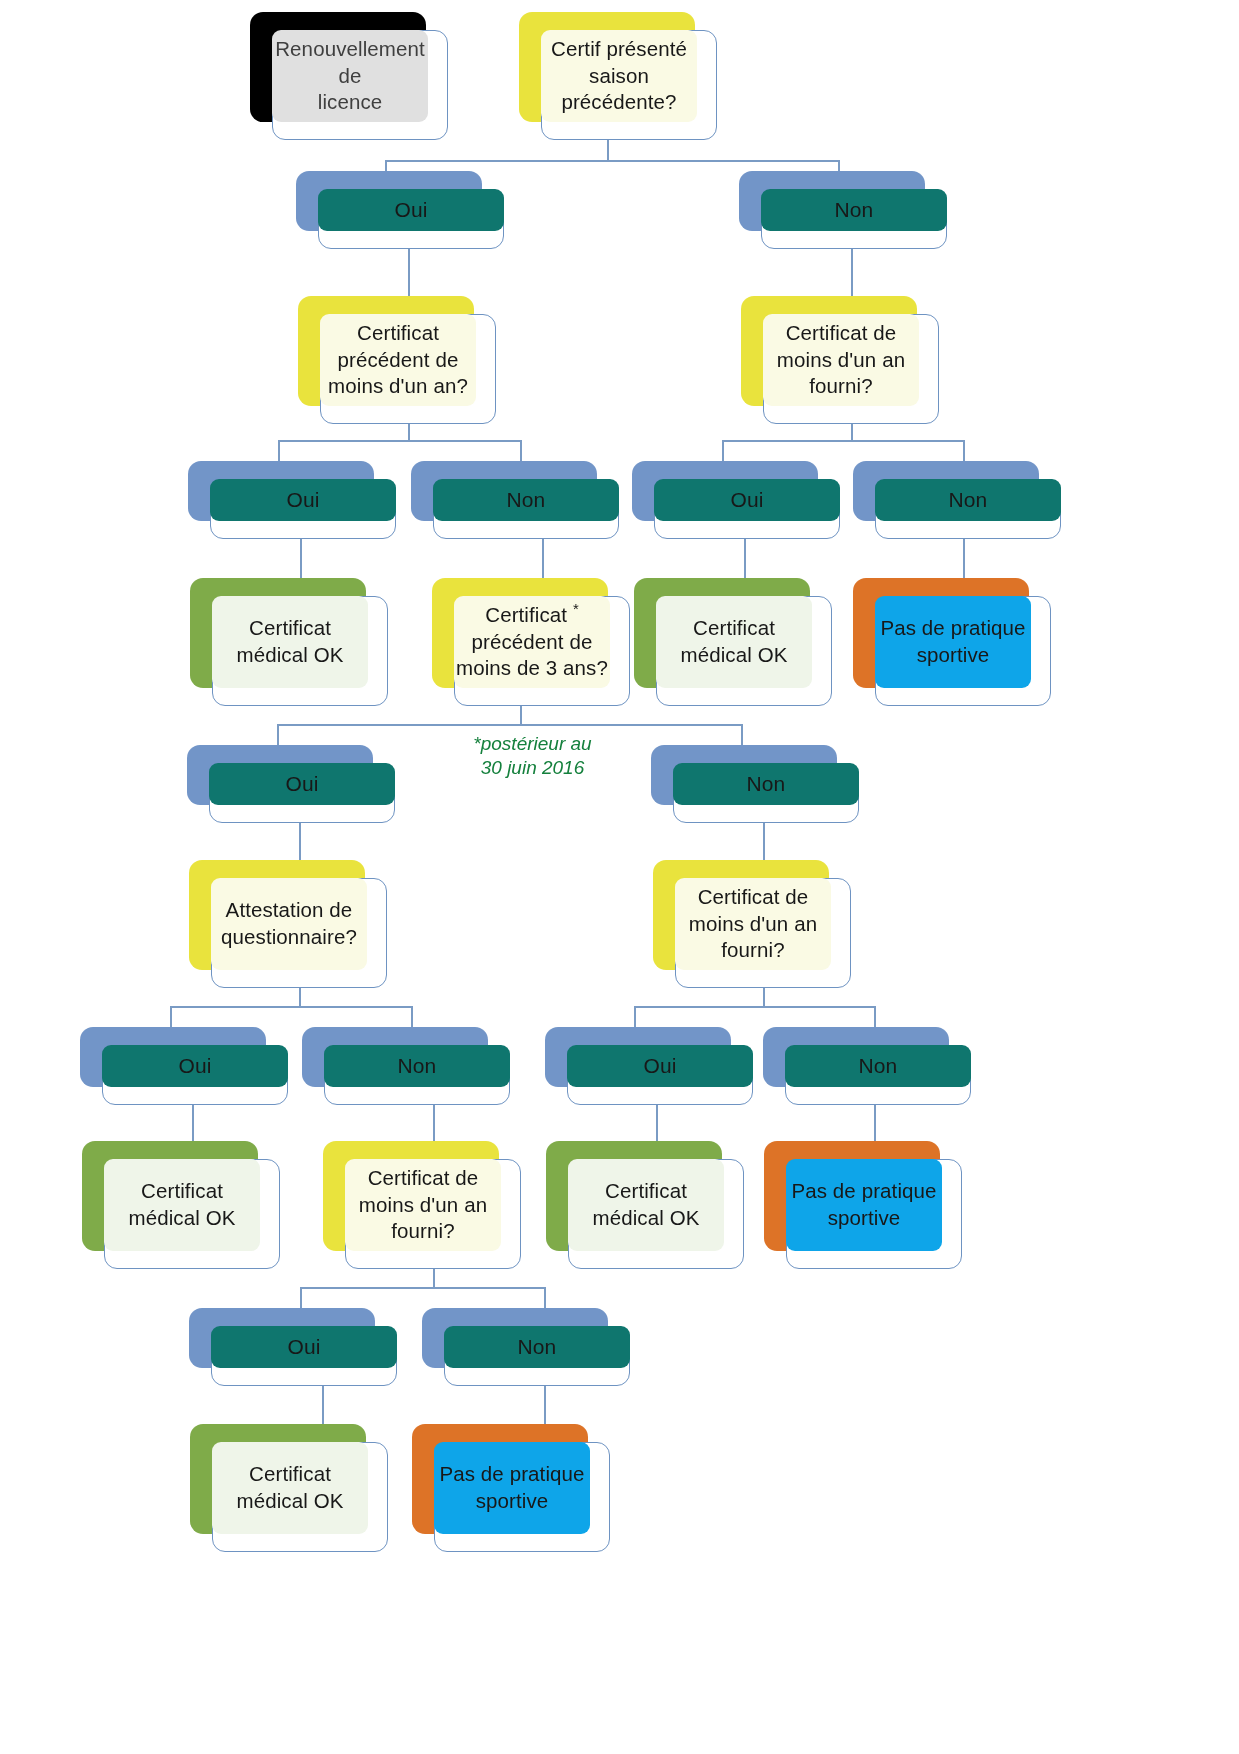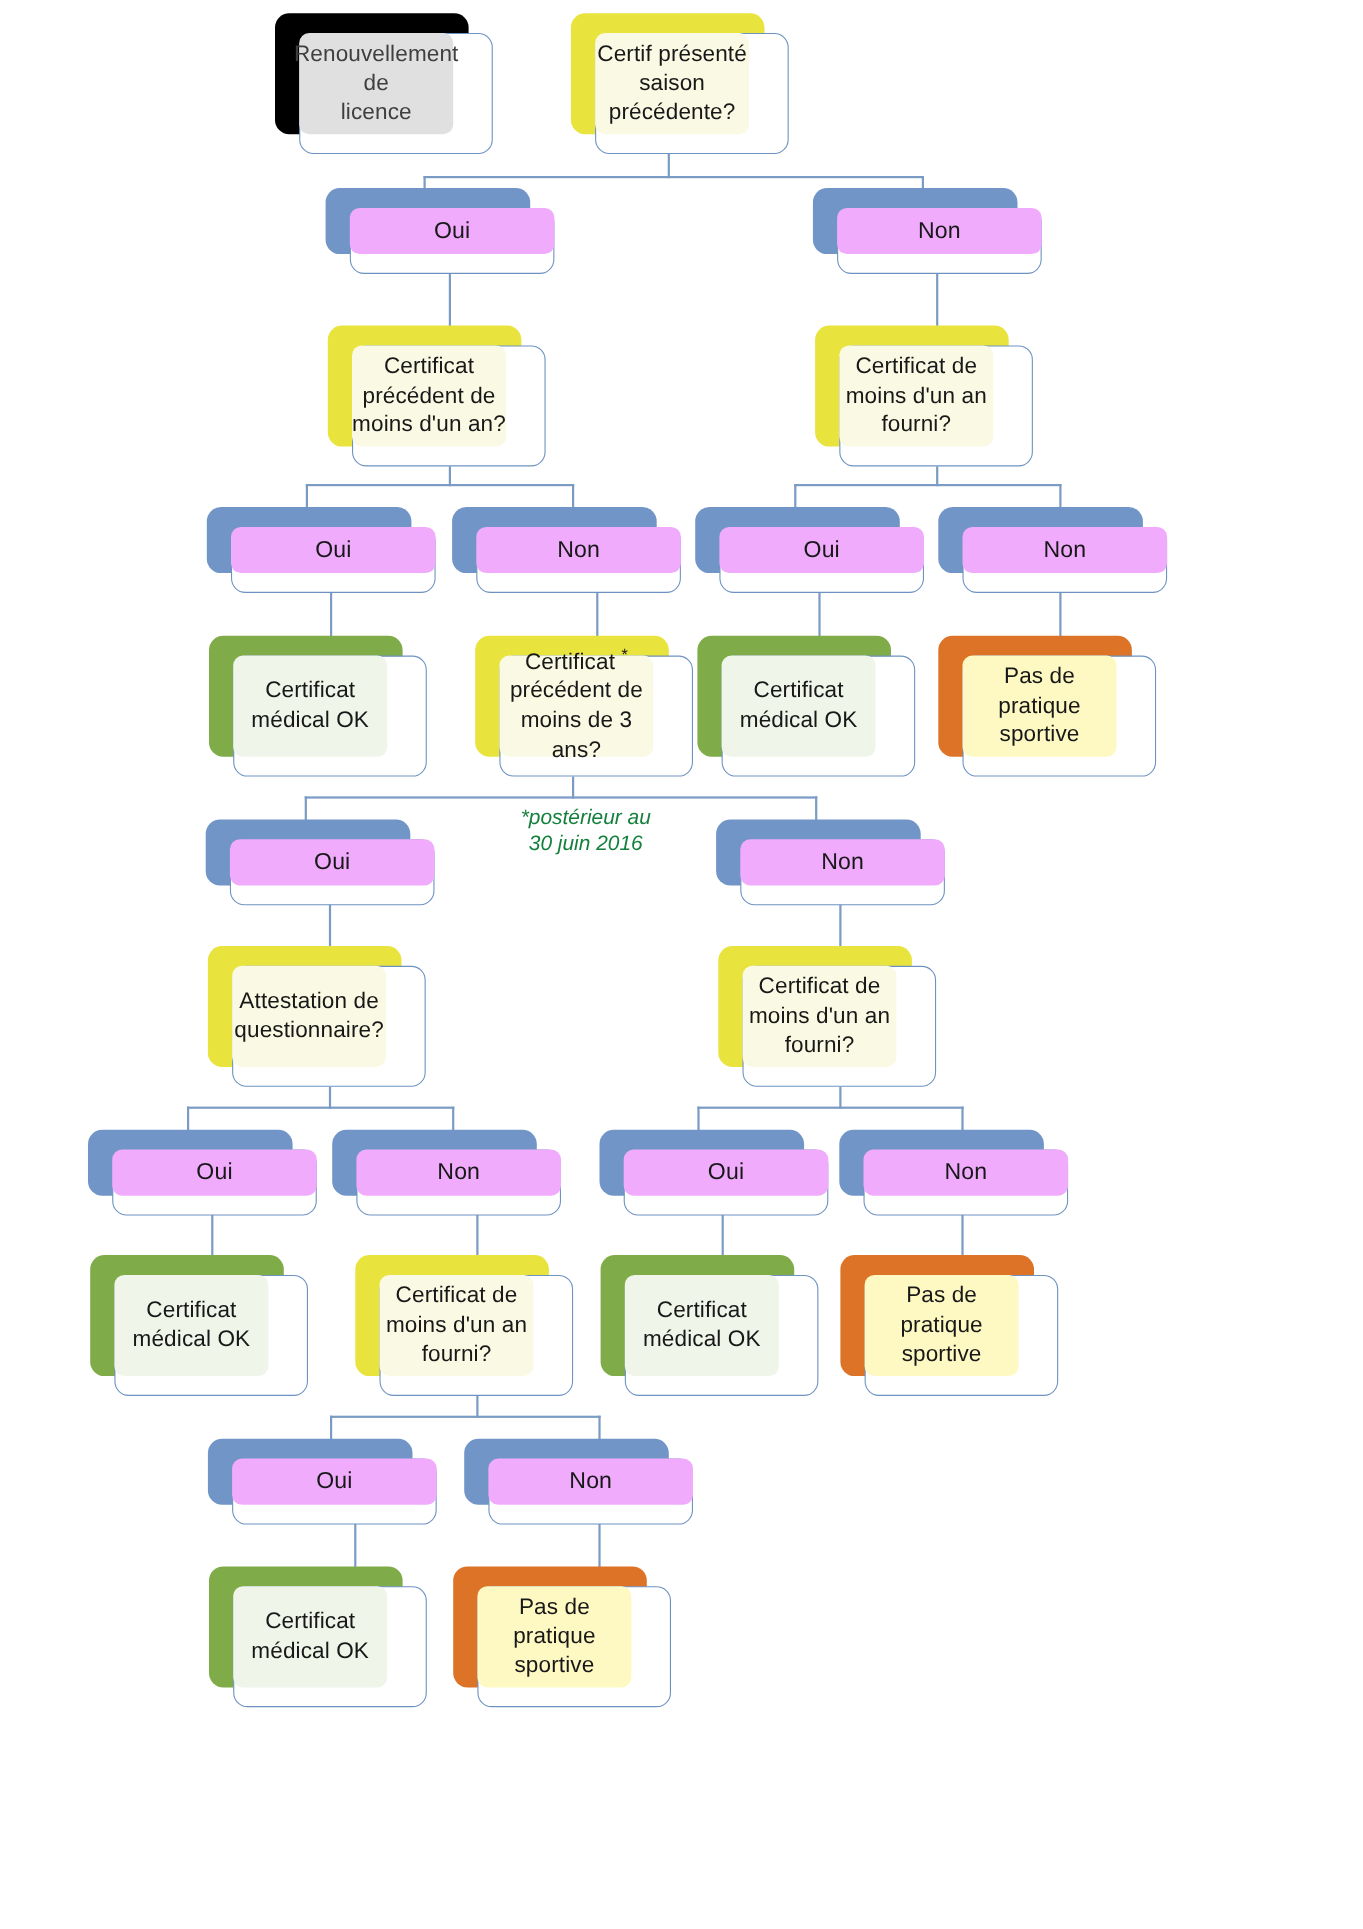--- a/index.html
+++ b/index.html
@@ -62,46 +62,46 @@
     color:#181818;
     line-height:1.30;
     letter-spacing:.1px;
     white-space:pre-line;
   }
 
   
   
   .n-big .plate{width:176px;height:110px;}
   .n-big .card {left:22px;top:18px;width:176px;height:110px;}
-  .n-big .fill {left:22px;top:18px;width:140px;height:92px;}
+  .n-big .fill {left:22px;top:18px;width:156px;height:92px;}
   .n-big .label{font-size:20.5px;}
 
   
   .n-ans .plate{width:186px;height:60px;}
   .n-ans .card {left:22px;top:18px;width:186px;height:60px;}
   .n-ans .fill {left:22px;top:18px;width:186px;height:42px;}
   .n-ans .label{font-size:21px;}
   .n-ans .fill{justify-content:center;}
 
   
   .p-black  .plate{background:#000000;}
   .p-black  .fill {background:#E0E0E0;}
   .p-black  .label{color:#3F3F3F;}
 
   .p-yellow .plate{background:#E9E33D;}
   .p-yellow .fill {background:#FAFAE4;}
 
   .p-blue   .plate{background:#7295C8;}
-  .p-blue   .fill {background:#f0abfc;}
+  .p-blue   .fill {background:#0f766e;}
 
   .p-green  .plate{background:#7FAB49;}
   .p-green  .fill {background:#EFF5E9;}
 
   .p-orange .plate{background:#DD7327;}
-  .p-orange .fill {background:#fef9c3;}
+  .p-orange .fill {background:#0ea5e9;}
 
   
   .footnote{
     position:absolute;
     z-index:4;
     font-style:italic;
     font-size:19px;
     line-height:1.25;
     color:#15803d;
     text-align:center;

